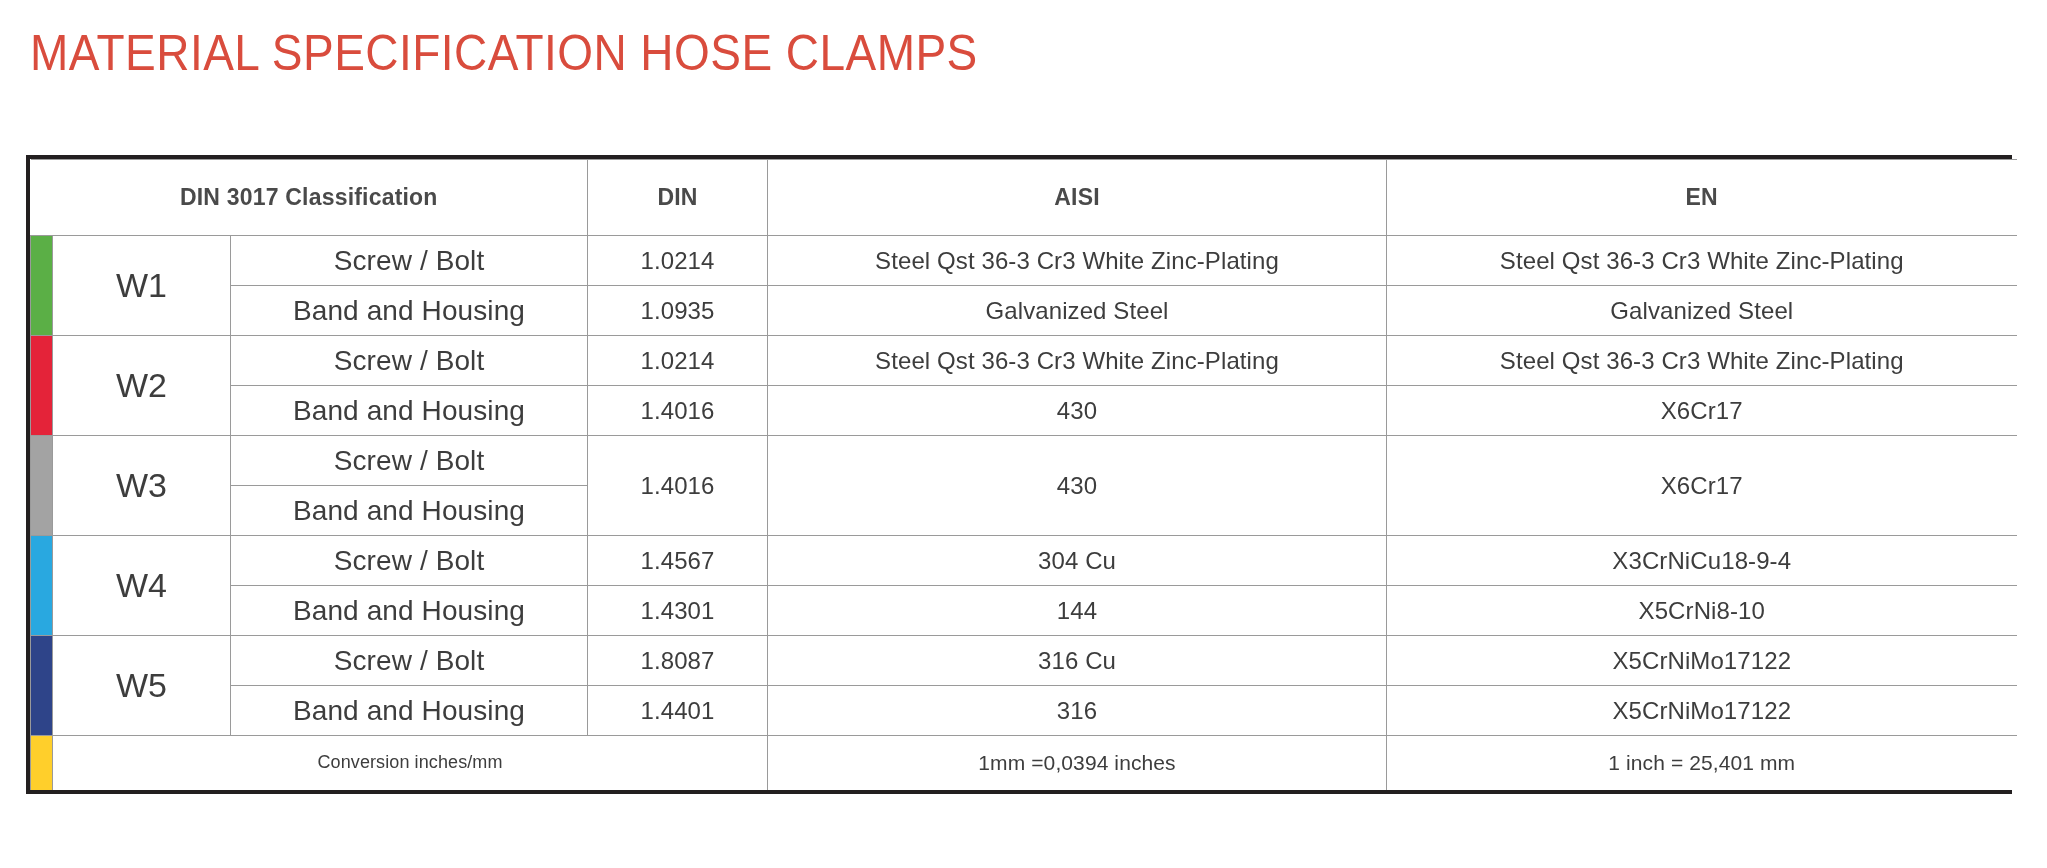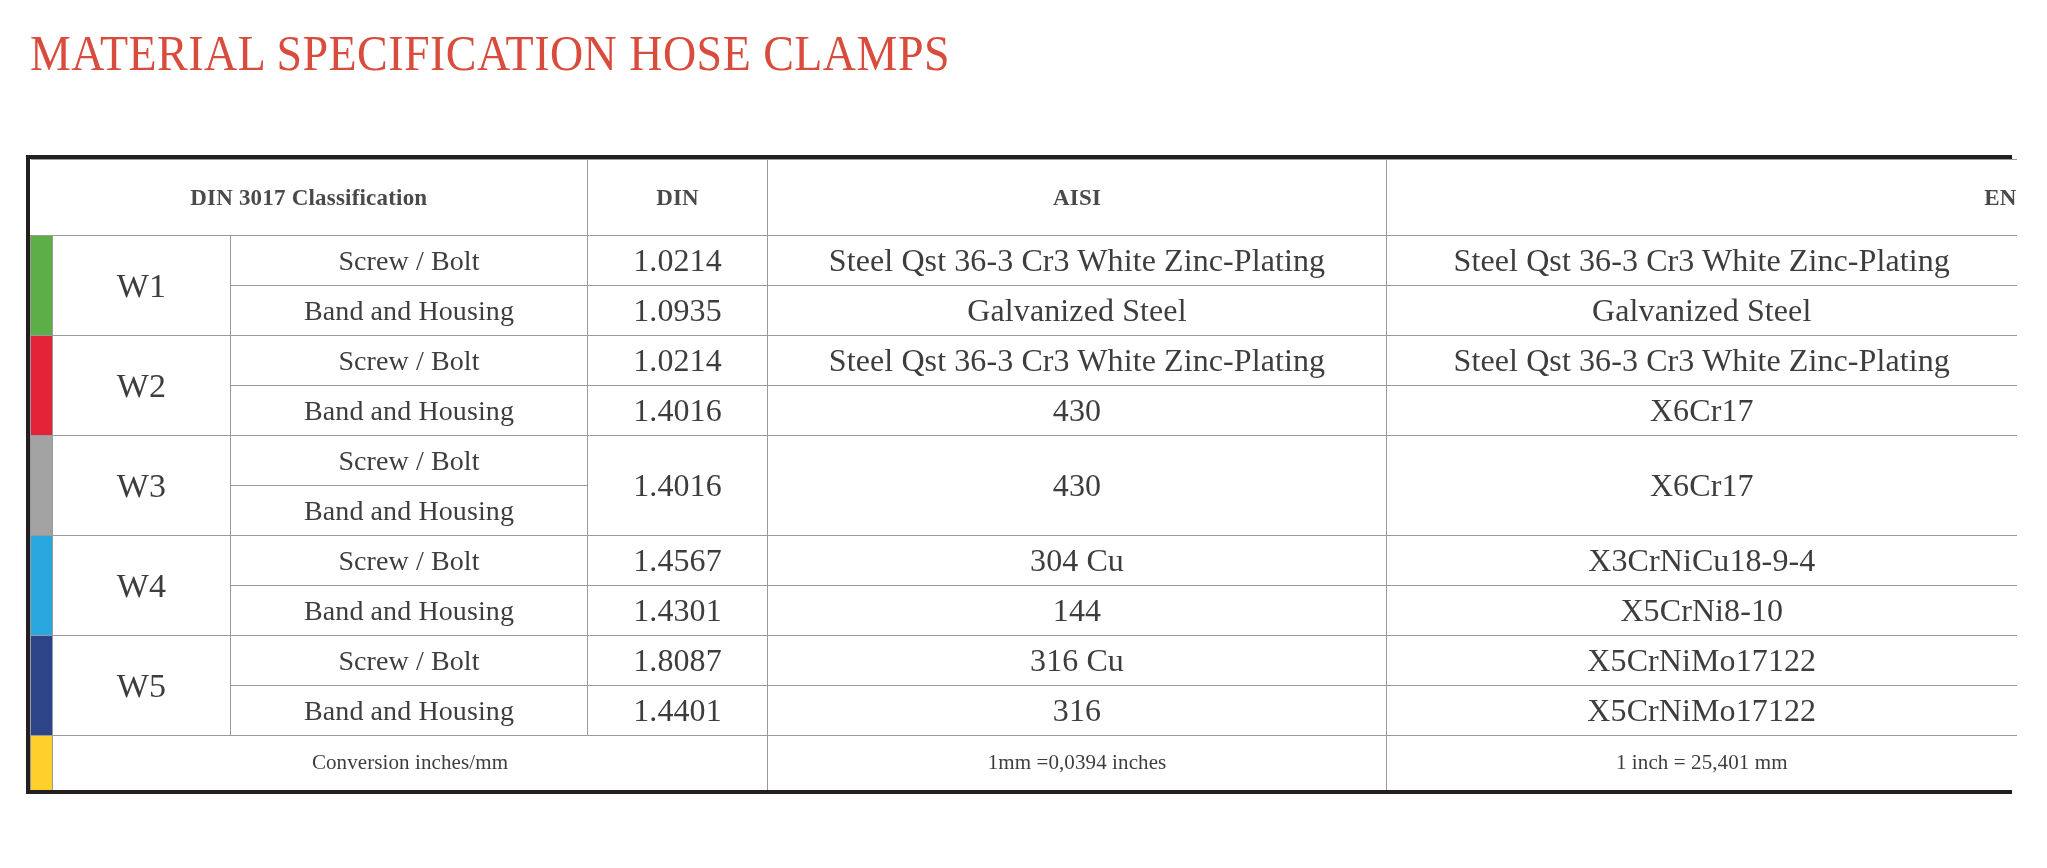--- a/index.html
+++ b/index.html
@@ -15,21 +15,20 @@
   body {
     font-family: "Liberation Sans", "DejaVu Sans", sans-serif;
     color: #3a3a3a;
   }
 
   .page {
     position: relative;
     width: 2047px;
     height: 868px;
     background: #fff;
-    font-family: Liberation Serif, serif;
   }
 
   
   .title {
     position: absolute;
     left: 30px;
     top: 24px;
     font-size: 50px;
     line-height: 58px;
     letter-spacing: 0.5px;
@@ -75,25 +74,25 @@
   thead th {
     height: 76px;
     font-size: 23px;
     font-weight: bold;
     color: #4a4a4a;
     letter-spacing: 0.2px;
     border-top: none;
     border-bottom: 3px solid #b9b9b9;
   }
   thead th.head-left { border-left: none; }
-  thead th.head-right { border-right: none; text-align: right; }
+  thead th.head-right { border-right: none; }
 
   tbody td {
     height: 50px;
-    font-size: 32px;
+    font-size: 24px;
     font-weight: 400;
     color: #3d3d3d;
     letter-spacing: 0.1px;
   }
 
   td.swatch {
     padding: 0;
     border-left: none;
     border-top: none;
     border-bottom: none;
@@ -101,21 +100,21 @@
     width: 22px;
   }
   td.wlabel {
     font-size: 34px;
   }
   td.component { font-size: 28px; }
 
   tbody tr.group-start > td { border-top: 1px solid #7d7d7d; }
 
   tr.conv td { height: 54px; }
-  tr.conv td.conv-label { font-size: 21px; }
+  tr.conv td.conv-label { font-size: 18px; }
   tr.conv td.conv-value { font-size: 21px; }
 
   tbody tr:last-child > td { border-bottom: none; }
   tbody td.last-col { border-right: none; }
 
   
   .sw { display:block; width:100%; height:100%; }
 </style>
 </head>
 <body>

